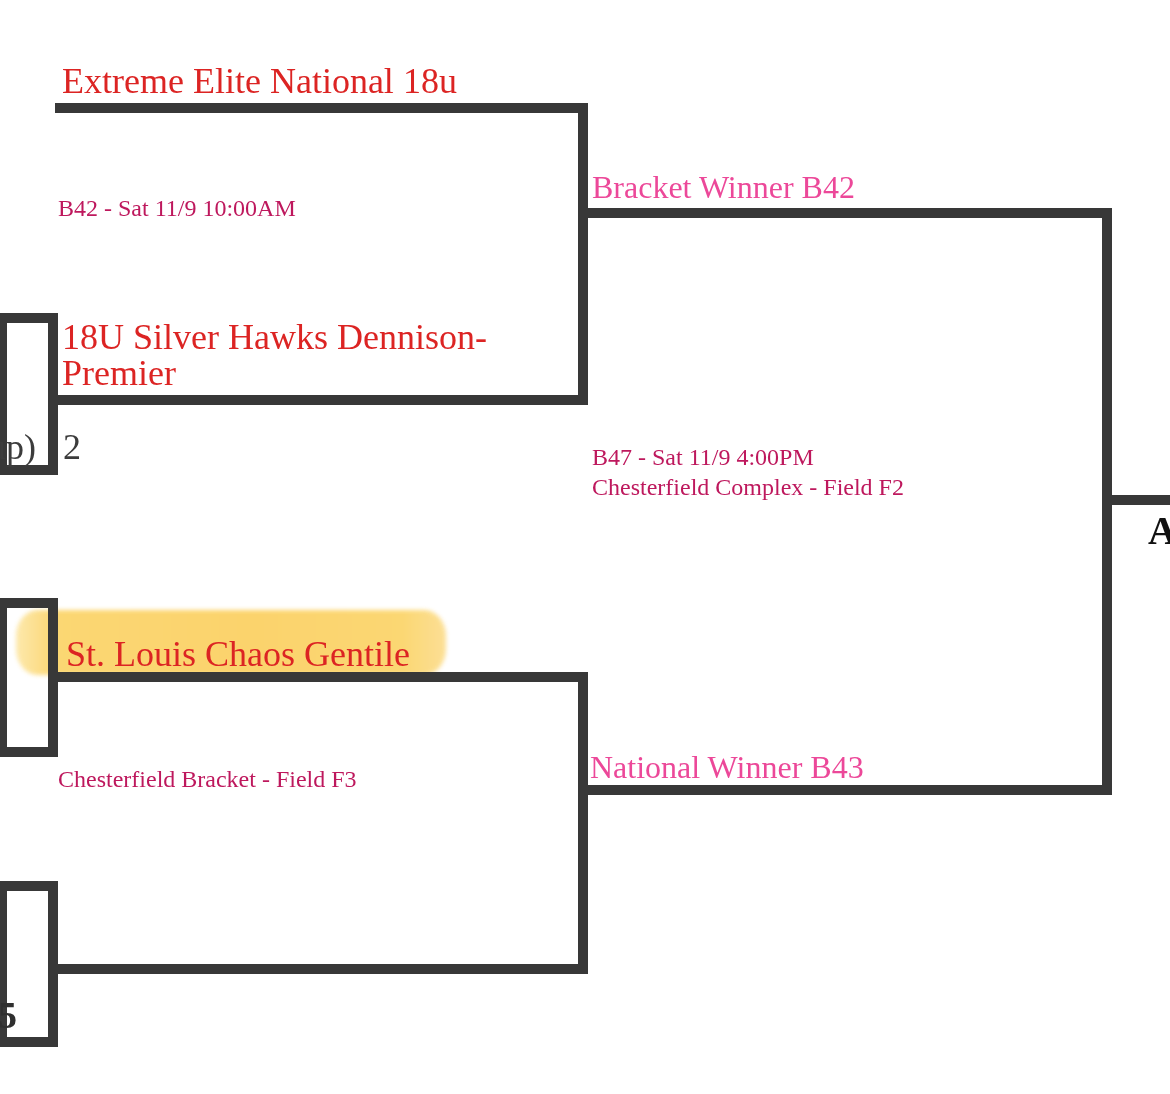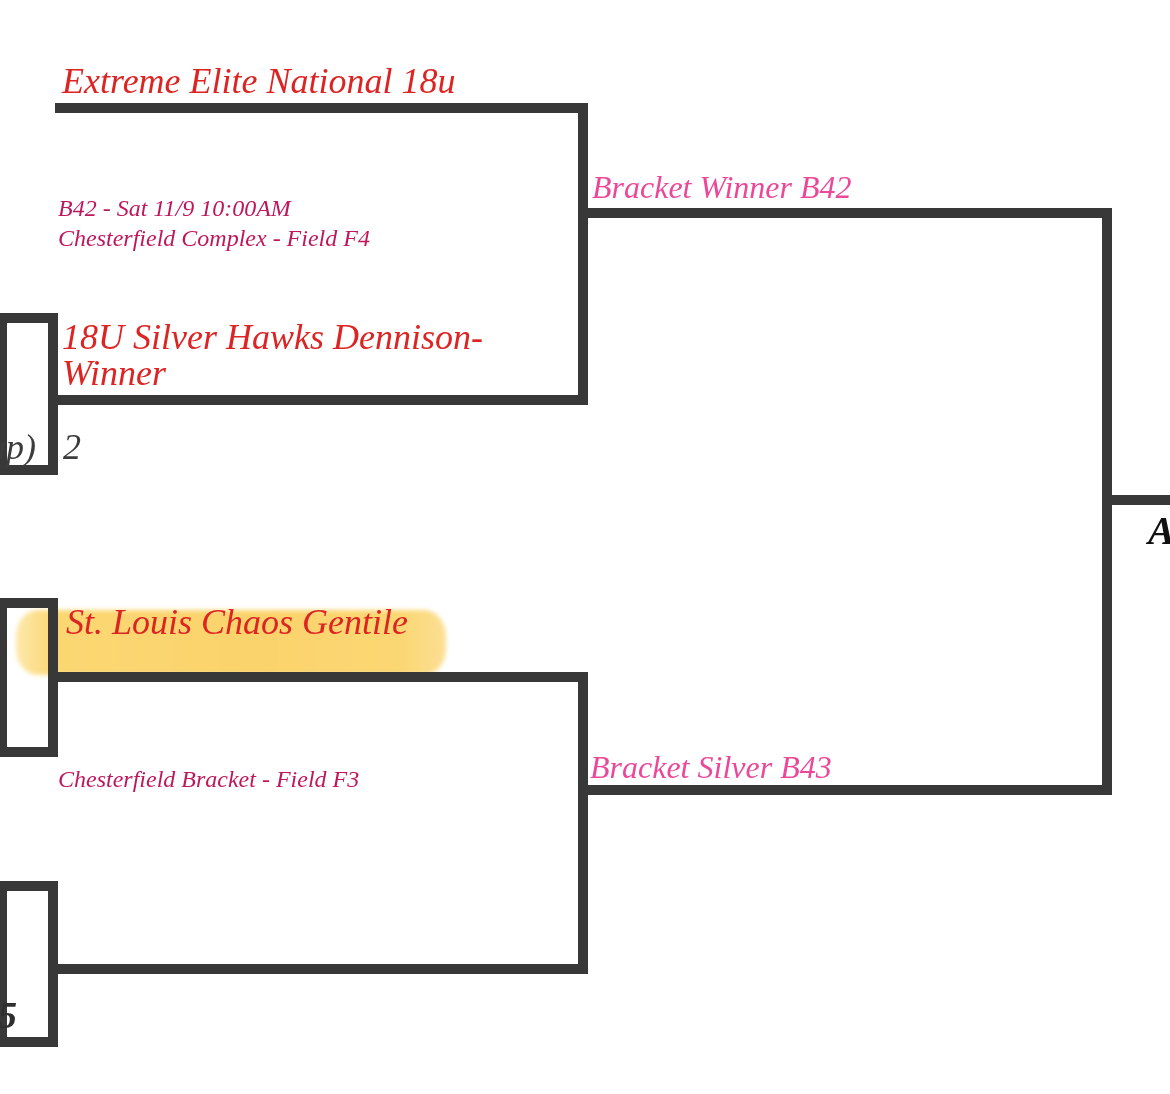--- a/index.html
+++ b/index.html
@@ -7,21 +7,20 @@
     padding: 0;
     background: #ffffff;
   }
   #stage {
     position: relative;
     width: 1170px;
     height: 1094px;
     background: #ffffff;
     overflow: hidden;
     font-family: "Liberation Serif", "DejaVu Serif", serif;
-    font-style: italic;
   }
   .ln {
     position: absolute;
     background: #383838;
   }
   .txt {
     position: absolute;
     white-space: nowrap;
   }
   .team {
@@ -100,39 +99,42 @@
 
   <div class="ln" style="left:0px; top:881px; width:7px; height:166px;"></div>
   <div class="ln" style="left:0px; top:881px; width:58px; height:10px;"></div>
   <div class="ln" style="left:48px; top:881px; width:10px; height:166px;"></div>
   <div class="ln" style="left:0px; top:1037px; width:58px; height:10px;"></div>
 
   <div class="txt team" style="left:62px; top:63px;">Extreme Elite National 18u</div>
 
   <div class="txt info" style="left:58px; top:193px;">
     <div>B42 - Sat 11/9 10:00AM</div>
-    <div>Chesterfield Complex - Field F4</div>
   </div>
 
   <div class="txt team" style="left:62px; top:319px;">
     <div>18U Silver Hawks Dennison-</div>
-    <div>Winner</div>
+    <div>Premier</div>
   </div>
 
   <div class="txt frag" style="left:-12px; top:429px;">up)</div>
   <div class="txt frag" style="left:63px; top:429px;">2</div>
   <div class="txt frag-bold" style="left:-2px; top:996px;">5</div>
 
   <div class="txt slot" style="left:592px; top:172px;">Bracket Winner B42</div>
 
+  <div class="txt info" style="left:592px; top:442px;">
+    <div>B47 - Sat 11/9 4:00PM</div>
+    <div>Chesterfield Complex - Field F2</div>
+  </div>
 
-  <div class="txt slot" style="left:590px; top:752px;">Bracket Silver B43</div>
+  <div class="txt slot" style="left:590px; top:752px;">National Winner B43</div>
 
   <div class="txt advance" style="left:1148px; top:511px;">A</div>
 
-  <div class="txt team" style="left:66px; top:604px;">St. Louis Chaos Gentile</div>
+  <div class="txt team" style="left:66px; top:636px;">St. Louis Chaos Gentile</div>
 
   <div class="txt info" style="left:58px; top:764px;">
     <div>Chesterfield Bracket - Field F3</div>
   </div>
 
 
 </div>
 
 </body></html>

